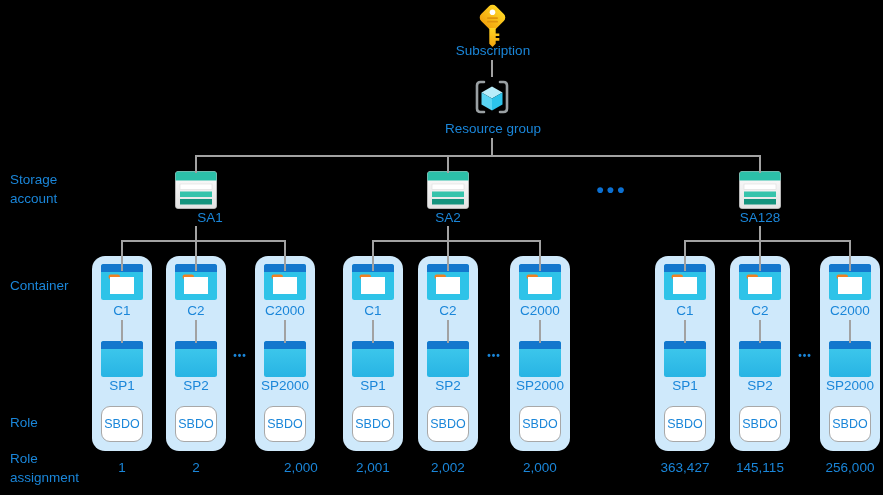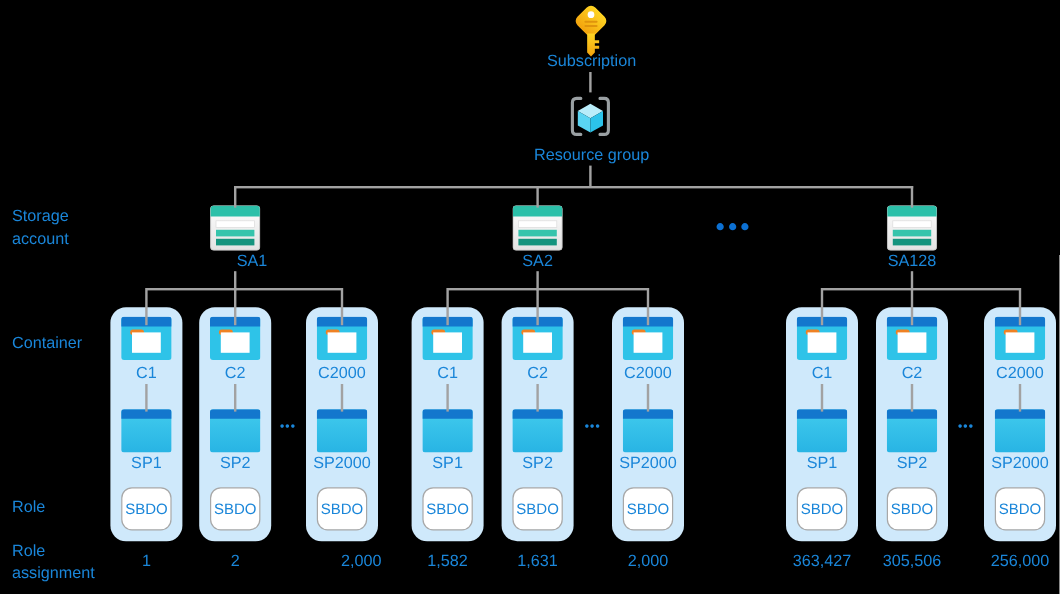--- a/index.html
+++ b/index.html
@@ -239,25 +239,25 @@
   <div class="role" style="left:352px">SBDO</div>
   <div class="role" style="left:427px">SBDO</div>
   <div class="role" style="left:519px">SBDO</div>
   <div class="role" style="left:664px">SBDO</div>
   <div class="role" style="left:739px">SBDO</div>
   <div class="role" style="left:829px">SBDO</div>
 
   <div class="lbl num" style="left:77px">1</div>
   <div class="lbl num" style="left:151px">2</div>
   <div class="lbl num" style="left:256px">2,000</div>
-  <div class="lbl num" style="left:328px">1,582</div>
-  <div class="lbl num" style="left:403px">1,631</div>
+  <div class="lbl num" style="left:328px">2,001</div>
+  <div class="lbl num" style="left:403px">2,002</div>
   <div class="lbl num" style="left:495px">2,000</div>
   <div class="lbl num" style="left:640px">363,427</div>
-  <div class="lbl num" style="left:715px">305,506</div>
+  <div class="lbl num" style="left:715px">145,115</div>
   <div class="lbl num" style="left:805px">256,000</div>
 
   <div class="dots-lg" style="left:588px;top:178px">•••</div>
   <div class="dots-sm" style="left:228px;top:350px">•••</div>
   <div class="dots-sm" style="left:482px;top:350px">•••</div>
   <div class="dots-sm" style="left:793px;top:350px">•••</div>
 
 </div>
 
 </body></html>

